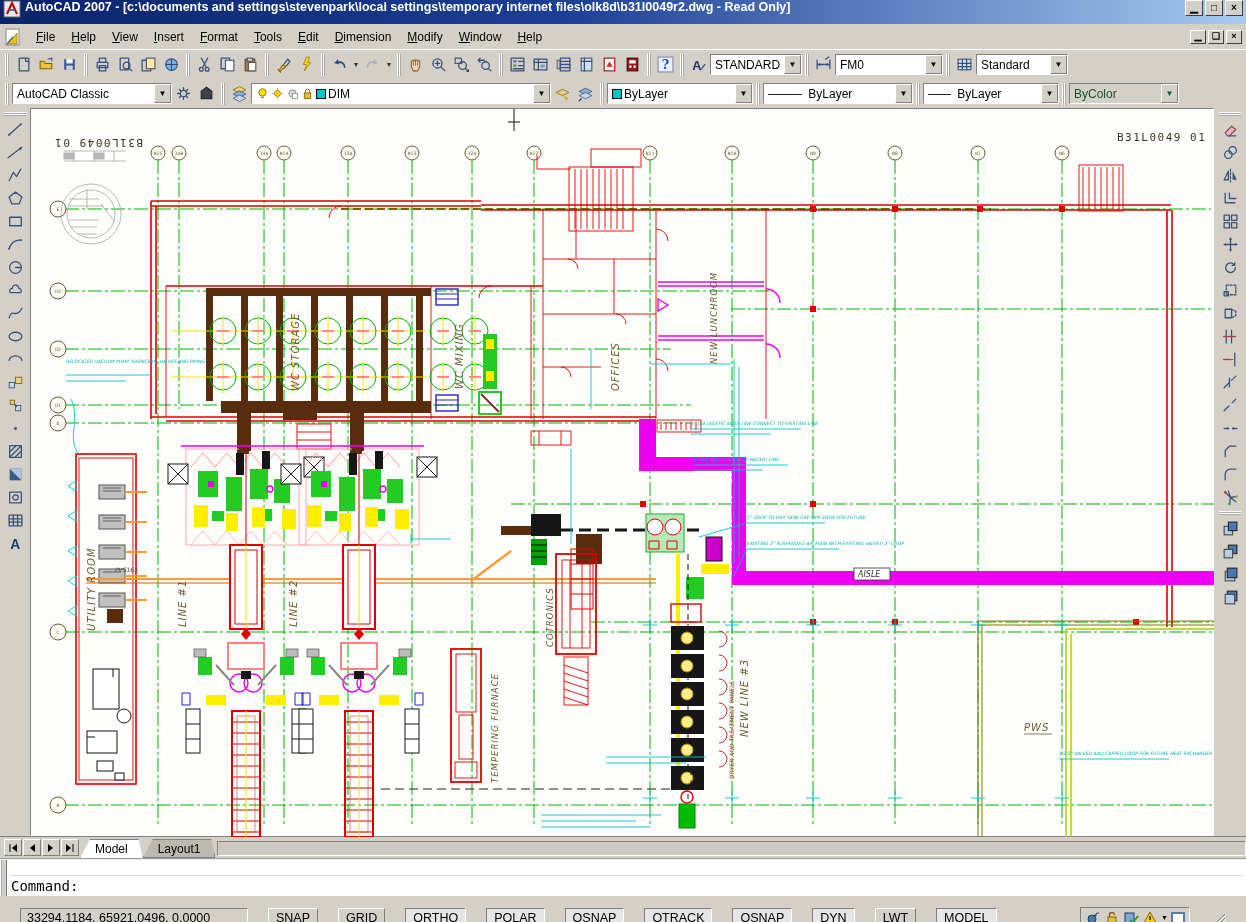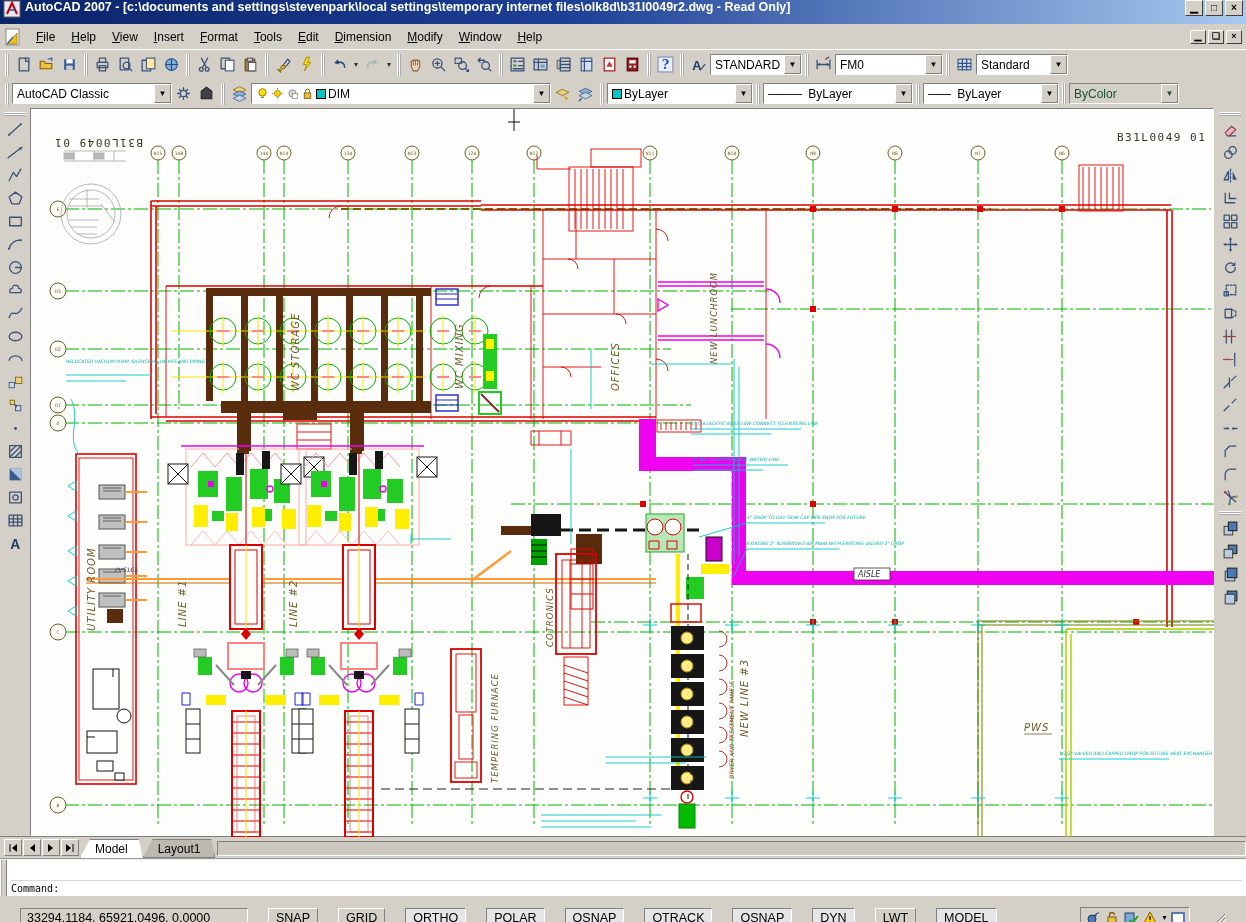--- a/index.html
+++ b/index.html
@@ -61,21 +61,21 @@
 .ylf{fill:#ffee00}
 
 .tabrow{height:22px;display:flex;align-items:flex-start;background:#d4d0c8;padding-left:4px;border-top:1px solid #808080}
 .navbtn{width:18px;height:17px;background:#d4d0c8;border:1px solid;border-color:#fff #808080 #808080 #fff;display:flex;align-items:center;justify-content:center;margin-right:1px;margin-top:2px}
 .tab{height:19px;padding:2px 14px;margin-top:2px;clip-path:polygon(10px 0,calc(100% - 4px) 0,100% 100%,0 100%);background:#bdb9b1;border:1px solid #808080;font-size:12px}
 .tab.active{background:#fff;font-weight:normal;border-bottom-color:#fff}
 .tabscroll{flex:1;height:15px;margin-top:4px;margin-left:2px;background:#cdc9c1;border:1px solid;border-color:#808080 #fff #fff #808080}
 
 .cmdwin{height:38px;background:#fff;border-top:2px groove #eee;display:flex}
 .cmdgrip{width:7px;background:#d4d0c8;border-right:1px solid #808080;border-left:2px ridge #fff}
-.cmdtxt{flex:1;font-family:"DejaVu Sans Mono",monospace;font-size:10px;display:flex;flex-direction:column;justify-content:flex-end;padding:2px 4px}
+.cmdtxt{flex:1;font-family:"DejaVu Sans Mono",monospace;font-size:14px;display:flex;flex-direction:column;justify-content:flex-end;padding:2px 4px}
 .cmdline{border-top:1px solid #d8d8d8;padding-top:2px}
 
 .statusbar{height:43px;display:flex;align-items:center;padding:2px 20px;gap:20px}
 .coords{width:228px;height:20px;border:1px solid;border-color:#808080 #fff #fff #808080;background:#d4d0c8;display:flex;align-items:center;padding-left:6px;font-size:12.5px}
 .tg{height:20px;border:1px solid;border-color:#fff #808080 #808080 #fff;background:#d4d0c8;padding:2px 7px;font-size:12.5px}
 .tg.on{border-color:#808080 #fff #fff #808080;background:#e5e5e5}
 .tray{margin-left:auto;display:flex;align-items:center;gap:3px;border:1px solid;border-color:#808080 #fff #fff #808080;padding:1px 4px;height:22px}
 .sizegrip{width:14px;height:14px;margin-left:2px}
 </style>
 </head>

